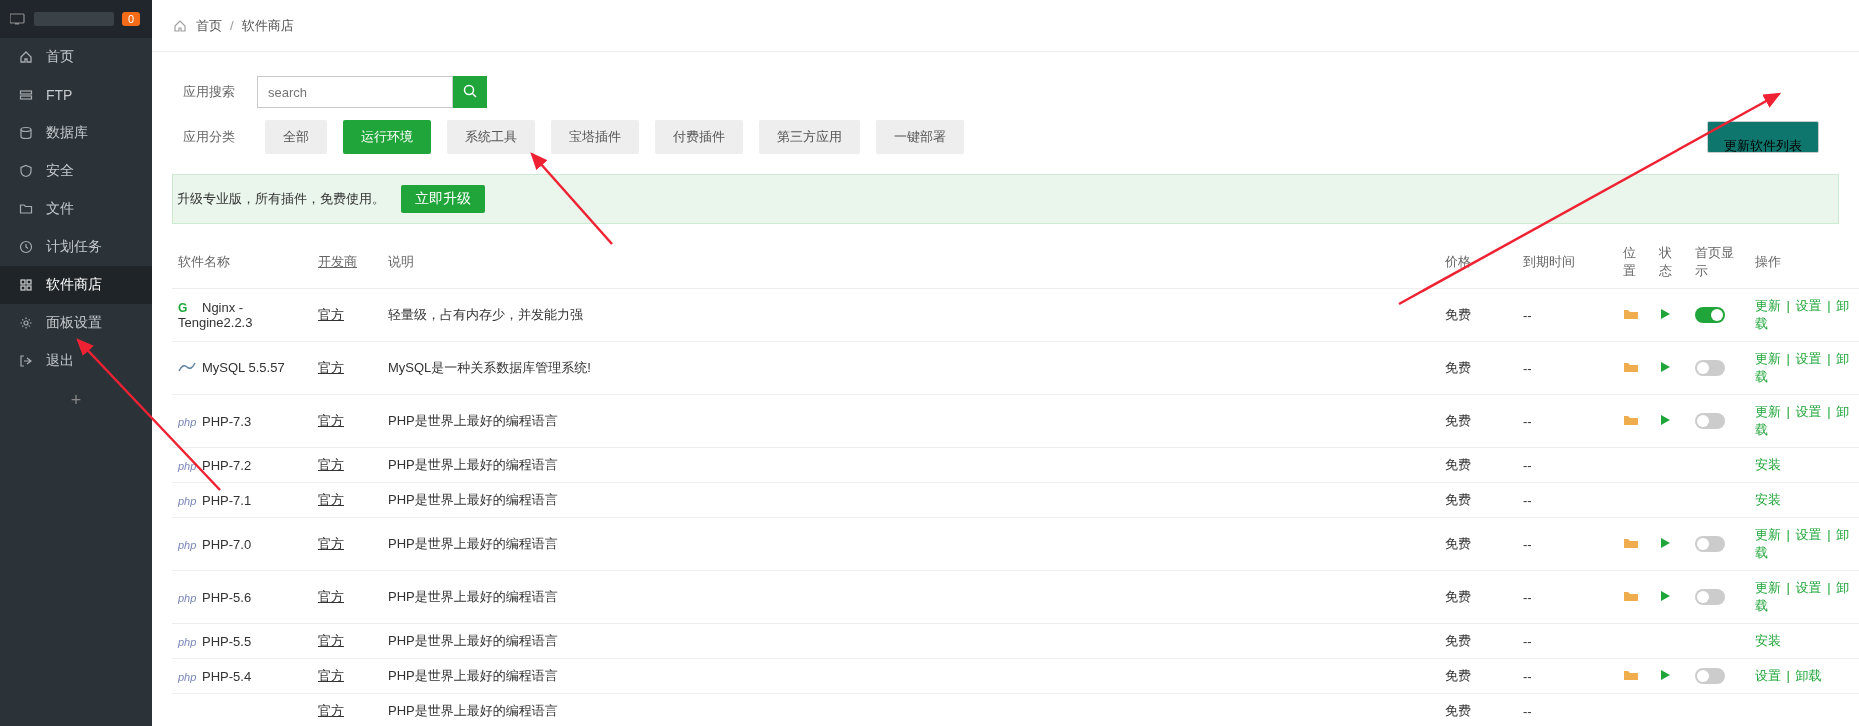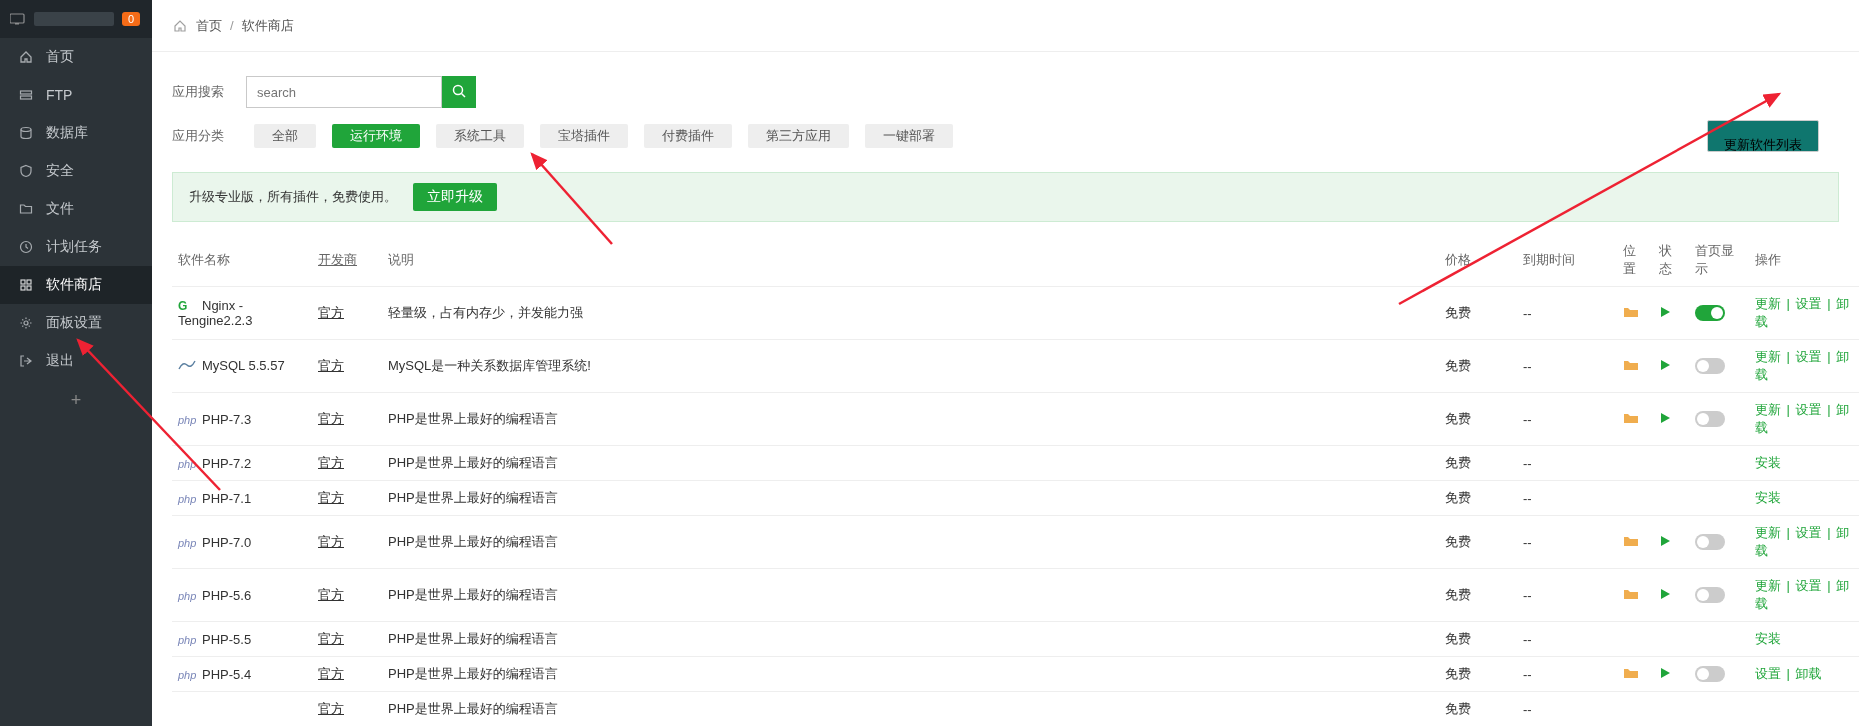--- a/index.html
+++ b/index.html
@@ -17,34 +17,34 @@
 .sb-plus { text-align: center; padding: 10px 0; color: #888; font-size: 18px; cursor: pointer; }
 
 
 .main { flex: 1; background: #fff; overflow: auto; position: relative; }
 .breadcrumb { height: 52px; display: flex; align-items: center; padding: 0 20px; gap: 8px; color: #555; border-bottom: 1px solid #eee; }
 .breadcrumb a { color: #555; text-decoration: none; }
 .breadcrumb .sep { color: #999; }
 
 .content { padding: 18px 0 0 0; }
 
-.row { display: flex; align-items: center; padding: 6px 20px; gap: 14px; }
+.row { display: flex; align-items: center; padding: 6px 20px; gap: 14px; margin-left: 11px; }
 .row .label { width: 60px; color: #666; }
 .search-box { display: flex; align-items: center; }
 .search-input { width: 196px; height: 32px; border: 1px solid #c9c9c9; padding: 0 10px; font-size: 13px; outline: none; }
 .search-btn { width: 34px; height: 32px; background: #20a53a; border: none; color: #fff; cursor: pointer; display: flex; align-items: center; justify-content: center; }
 
-.cat-btn { height: 24px; padding: 0 18px; background: #eeeeee; border: none; color: #555; cursor: pointer; font-size: 13px; border-radius: 2px; }
+.cat-btn { height: 34px; padding: 0 18px; background: #eeeeee; border: none; color: #555; cursor: pointer; font-size: 13px; border-radius: 2px; }
 .cat-btn.active { background: #20a53a; color: #fff; }
 .cat-row { gap: 22px; }
 .cat-group { display: flex; gap: 16px; }
 .update-btn-wrap { margin-left: auto; margin-right: 20px; }
 .update-btn { height: 32px; padding: 15px 16px; background: #0f766e; border: 1px solid #ccc; cursor: pointer; font-size: 13px; border-radius: 2px; }
 
-.promo { margin: 14px 20px 0 20px; background: #eaf6ec; border: 1px solid #cdebd3; padding: 10px 16px; display: flex; align-items: center; gap: 16px; color: #333; }
+.promo { margin: 14px 20px 0 20px; background: #eaf6ec; border: 1px solid #cdebd3; padding: 10px 4px; display: flex; align-items: center; gap: 16px; color: #333; }
 .promo-btn { background: #20a53a; color: #fff; border: none; padding: 5px 14px; border-radius: 2px; cursor: pointer; font-size: 14px; }
 
 
 .tbl { width: calc(100% - 20px); margin: 12px 0 0 20px; border-collapse: collapse; }
 .tbl th, .tbl td { text-align: left; padding: 8px 6px; border-bottom: 1px solid #eee; font-size: 13px; }
 .tbl th { color: #666; font-weight: normal; background: #fff; }
 .col-name { width: 140px; }
 .col-dev { width: 70px; text-decoration: underline; }
 .col-desc { width: auto; }
 .col-price { width: 78px; }

